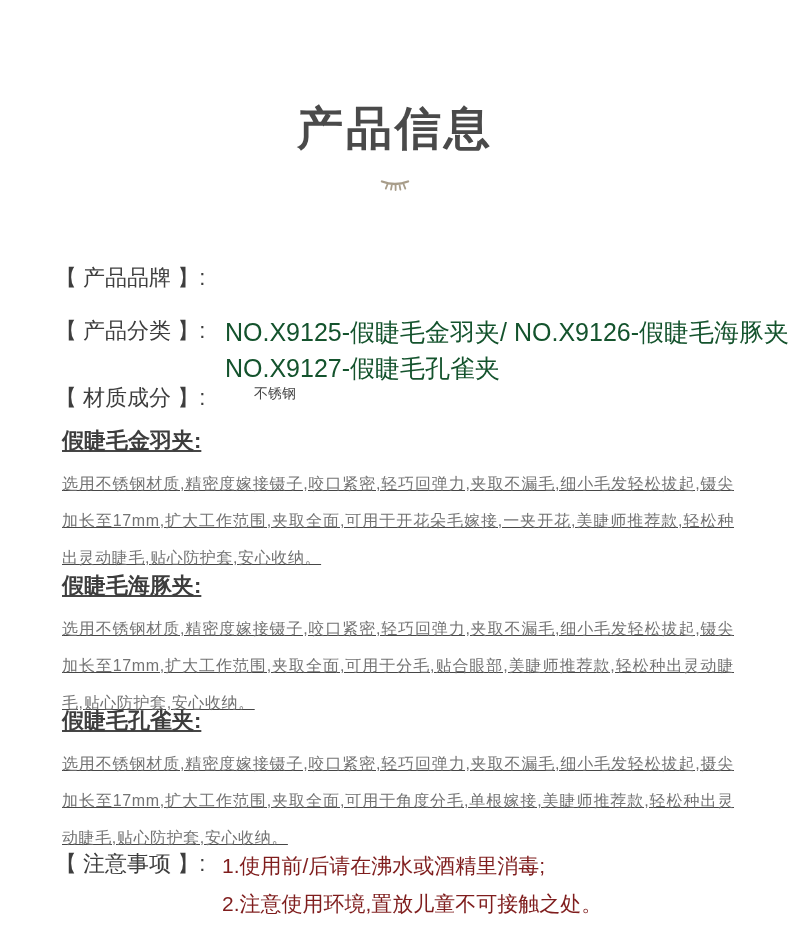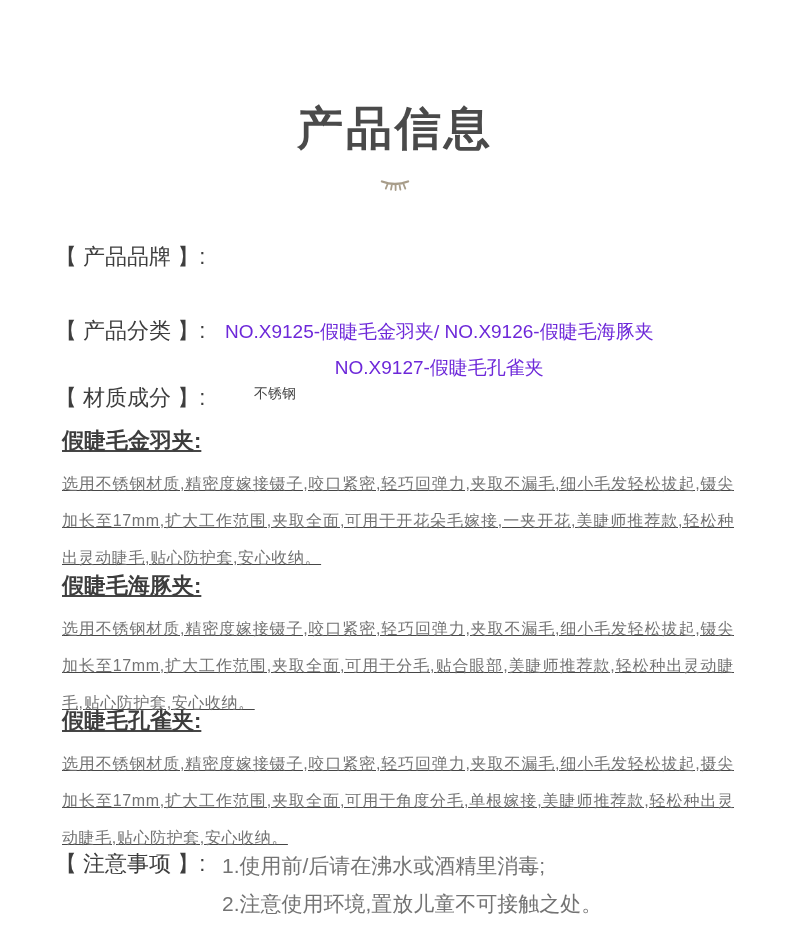--- a/index.html
+++ b/index.html
@@ -74,25 +74,24 @@
     margin-top: 0px;
     font-size: 15px;
     font-weight: 700;
     letter-spacing: 2px;
     color: #1a1a1a;
   }
   .category-lines {
     position: absolute;
     left: 225px;
     top: 314px;
-    font-size: 19px;
+    font-size: 25px;
     line-height: 36px;
-    color: #6d28d9;
+    color: #14532d;
     white-space: nowrap;
-    text-align: center;
   }
   .section {
     position: absolute;
     left: 62px;
     width: 672px;
     text-decoration: underline;
   }
   .section-heading {
     font-size: 22px;
     font-weight: 600;
@@ -105,21 +104,21 @@
     line-height: 37px;
     color: #737373;
     text-align: justify;
   }
   .notes-lines {
     position: absolute;
     left: 222px;
     top: 847px;
     font-size: 21px;
     line-height: 37.5px;
-    color: #737373;
+    color: #7f1d1d;
     white-space: nowrap;
   }
 </style>
 </head>
 <body>
 
 <div class="page">
 
   <div class="page-title">产品信息</div>
 
@@ -127,21 +126,21 @@
     <svg width="32" height="18" viewBox="0 0 32 18">
       <path d="M3 5.5 Q 16 10.5 29 5.5" stroke="#a89d8a" stroke-width="2.4" fill="none" stroke-linecap="round"></path>
       <path d="M8.5 8.2 L6.8 12.6" stroke="#a89d8a" stroke-width="1.8" fill="none" stroke-linecap="round"></path>
       <path d="M12.8 9.3 L12 13.6" stroke="#a89d8a" stroke-width="1.8" fill="none" stroke-linecap="round"></path>
       <path d="M16.6 9.6 L16.6 14" stroke="#a89d8a" stroke-width="1.8" fill="none" stroke-linecap="round"></path>
       <path d="M20.6 9.3 L21.4 13.6" stroke="#a89d8a" stroke-width="1.8" fill="none" stroke-linecap="round"></path>
       <path d="M24.6 8.2 L26.3 12.6" stroke="#a89d8a" stroke-width="1.8" fill="none" stroke-linecap="round"></path>
     </svg>
   </div>
 
-  <div class="field-label" style="top:242px;">【 产品品牌 】:</div>
+  <div class="field-label" style="top:263px;">【 产品品牌 】:</div>
 
   <div class="field-label" style="top:316px;">【 产品分类 】:</div>
   <div class="category-lines">
     <div>NO.X9125-假睫毛金羽夹/ NO.X9126-假睫毛海豚夹</div>
     <div>NO.X9127-假睫毛孔雀夹</div>
   </div>
 
   <div class="field-label" style="top:383px;">【 材质成分 】:</div>
   <div class="field-value" style="left:218px; top:385px;">不锈钢</div>
 

